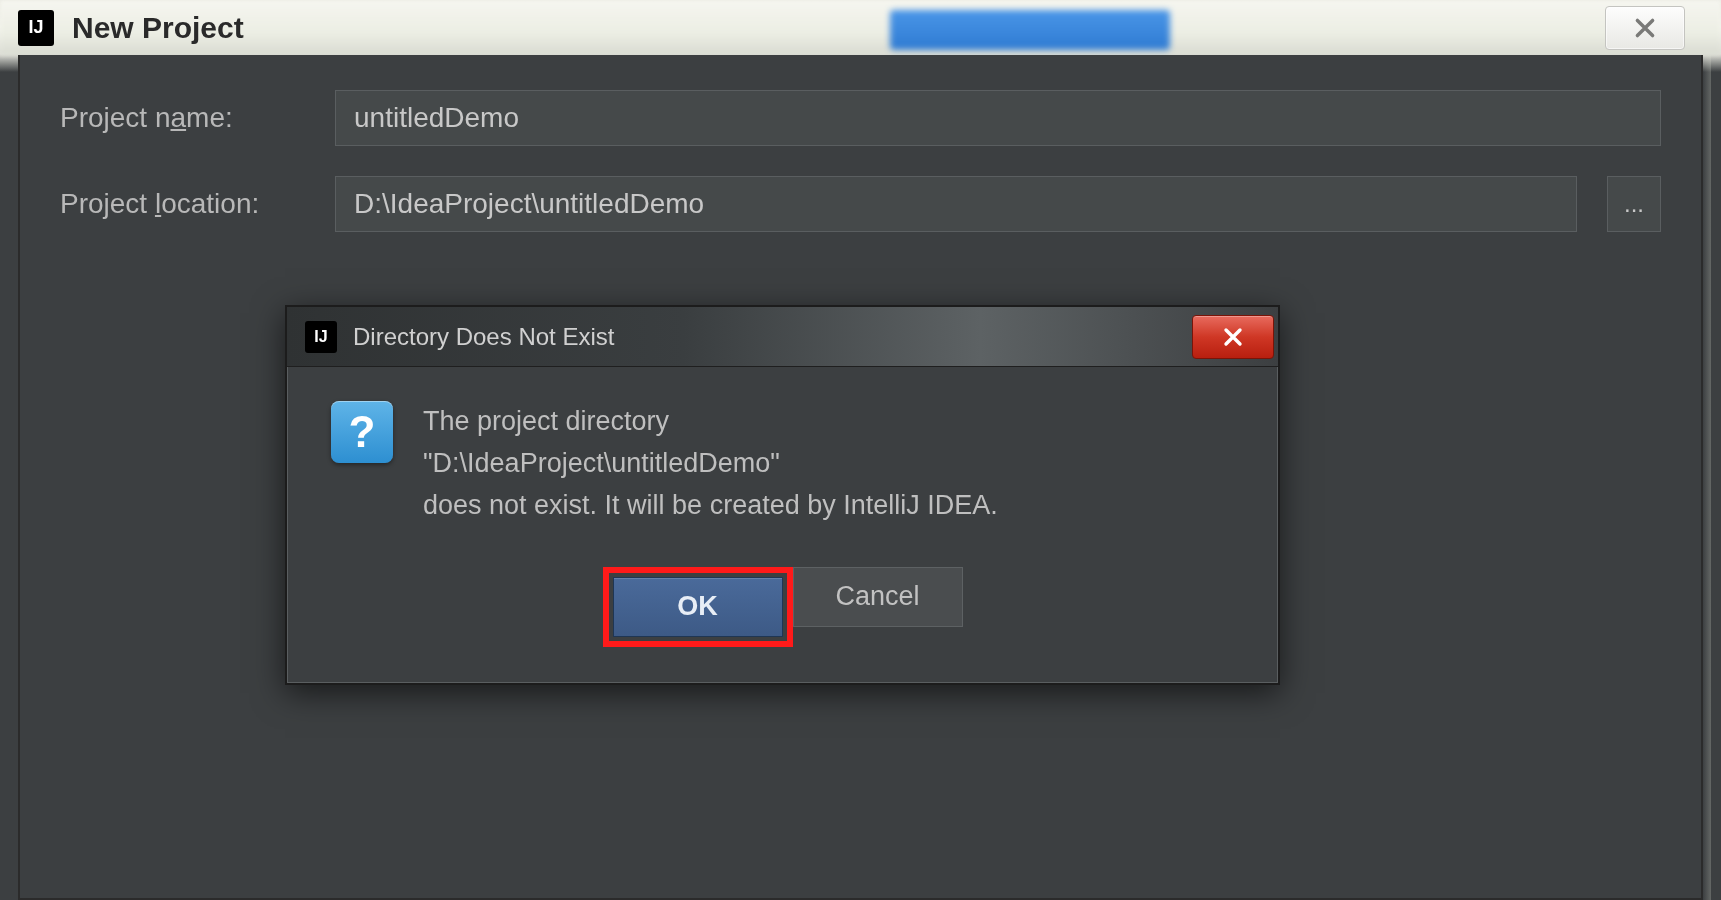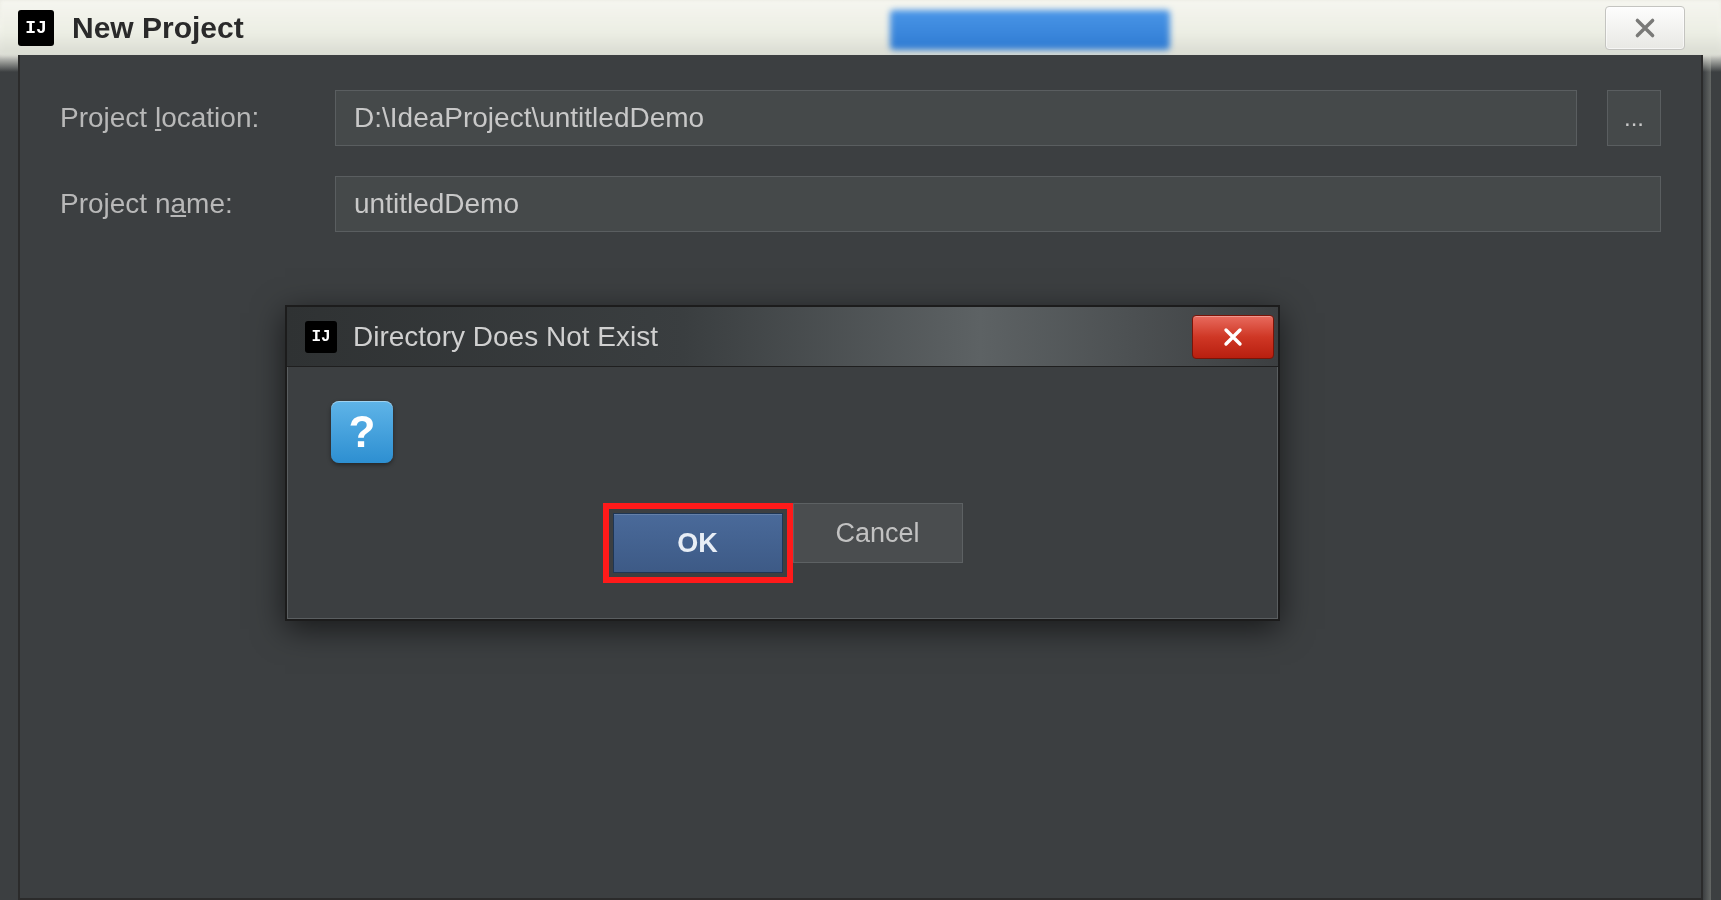--- a/index.html
+++ b/index.html
@@ -28,21 +28,21 @@
     .outer-close svg { width: 26px; height: 26px; }
 
     .title-bar {
       position: absolute; top: 0; left: 18px; height: 55px;
       display: flex; align-items: center; gap: 18px;
     }
     .ij-icon {
       width: 36px; height: 36px; background: #000; color:#fff;
       display:flex; align-items:center; justify-content:center;
       font-weight: 900; font-size: 18px; border-radius: 3px;
-      font-family: Liberation Mono, monospace;
+      font-family: Liberation Sans, sans-serif;
     }
     .title-text { font-size: 30px; color: #2a2a2a; font-weight: bold; }
 
     .dark-panel {
       position: absolute; top: 55px; left: 18px; right: 18px; bottom: 0;
       background: #3c3f41; border: 2px solid #2b2b2b; border-top: none;
       padding: 35px 40px;
     }
     .form-row { display: flex; align-items: center; margin-bottom: 30px; gap: 30px; }
     .form-label { color: #b8b8b8; font-size: 28px; min-width: 245px; }
@@ -66,21 +66,21 @@
     }
     .modal-titlebar {
       height: 60px; display:flex; align-items:center; justify-content:space-between;
       padding-left: 18px;
       background: linear-gradient(to right, #2f3233 0%, #3a3e40 40%, #5d6264 70%, #3c3f41 100%);
       border-bottom: 1px solid #1f1f1f;
       position: relative;
     }
     .modal-titlebar .ij-icon { width: 32px; height: 32px; font-size: 16px; }
     .modal-title-left { display:flex; align-items:center; gap: 16px; }
-    .modal-title-text { color: #d0d0d0; font-size: 28px; }
+    .modal-title-text { color: #d0d0d0; font-size: 24px; }
     .modal-close {
       width: 82px; height: 44px; margin-right: 4px;
       background: linear-gradient(to bottom, #e86b5e 0%, #cf3725 50%, #b81f0f 100%);
       border: 1px solid #7a1408; border-radius: 4px;
       display:flex; align-items:center; justify-content:center;
       box-shadow: inset 0 1px 0 rgba(255,255,255,.3);
       cursor:pointer;
     }
     .modal-close svg { width: 24px; height: 24px; }
 
@@ -132,31 +132,31 @@
 
 <div class="title-bar">
   <div class="ij-icon">IJ</div>
   <div class="title-text">New Project</div>
 </div>
 
 <div class="dark-panel">
 
   <div class="form-row">
     <div class="form-label">
+      <span>Project n</span><u>a</u><span>me:</span>
+    </div>
+    <input class="text-input" type="text" value="untitledDemo" style="">
+  </div>
+
+  <div class="form-row">
+    <div class="form-label">
       <span>Project </span><u>l</u><span>ocation:</span>
     </div>
     <input class="text-input" type="text" value="D:\IdeaProject\untitledDemo" style="">
     <div class="browse-btn">...</div>
-  </div>
-
-  <div class="form-row">
-    <div class="form-label">
-      <span>Project n</span><u>a</u><span>me:</span>
-    </div>
-    <input class="text-input" type="text" value="untitledDemo" style="">
   </div>
 
 </div>
 
 <div class="right-edge"></div>
 
 <div class="modal">
   <div class="modal-titlebar">
     <div class="modal-title-left">
       <div class="ij-icon">IJ</div>
@@ -164,20 +164,25 @@
     </div>
     <div class="modal-close">
       <svg viewBox="0 0 24 24">
           <path d="M5 5 L19 19 M19 5 L5 19" stroke="#ffffff" stroke-width="3.4" stroke-linecap="round" fill="none"></path>
         </svg>
     </div>
   </div>
 
   <div class="modal-body">
     <div class="q-icon">?</div>
+    <div class="msg">
+      <span>The project directory</span><br>
+      <span>"D:\IdeaProject\untitledDemo"</span><br>
+      <span>does not exist. It will be created by IntelliJ IDEA.</span>
+    </div>
   </div>
 
   <div class="modal-buttons">
     <div class="ok-highlight">
       <div class="btn btn-ok">OK</div>
     </div>
     <div class="btn btn-cancel">Cancel</div>
   </div>
 </div>
 

